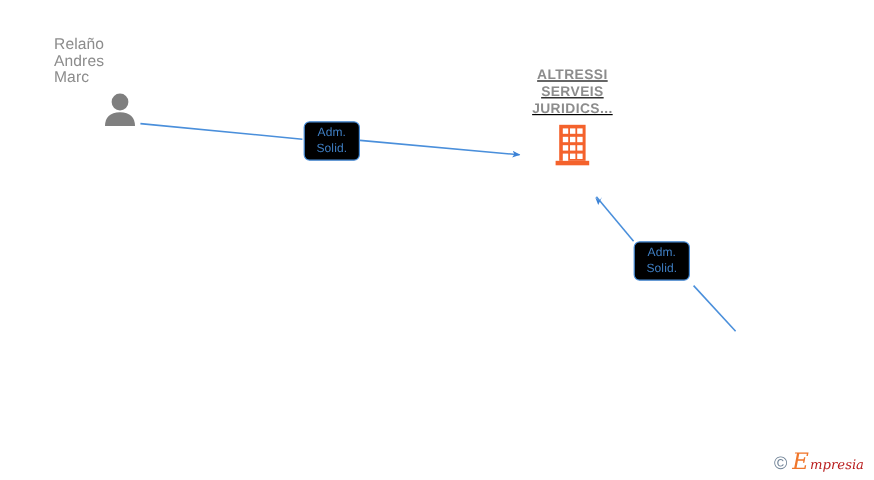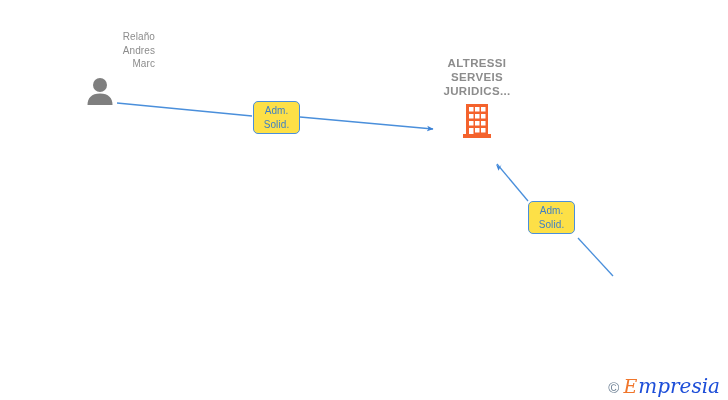--- a/index.html
+++ b/index.html
@@ -31,33 +31,34 @@
   .node {
     position: absolute;
   }
   .person-icon {
     width: 30px;
     height: 28px;
     display: block;
     margin: 0 auto;
   }
   .person-label {
-    text-align: right;
+    text-align: left;
     color: #8c8c8c;
-    font-size: 10px;
+    font-size: 13px;
     line-height: 13.5px;
     white-space: pre-line;
     letter-spacing: .1px;
   }
 
   
   .company-node {
     position: absolute;
     width: 130px;
     text-align: center;
+    text-decoration: underline;
   }
   .company-label {
     color: #8c8c8c;
     font-size: 11.5px;
     font-weight: bold;
     line-height: 14px;
     white-space: pre-line;
     letter-spacing: .35px;
   }
   .building-icon {
@@ -66,21 +67,21 @@
     display: block;
     margin: 4px auto 0 auto;
   }
 
   
   .chip {
     position: absolute;
     box-sizing: border-box;
     border: 1px solid #4a8fdb;
     border-radius: 5px;
-    background: #fde047;
+    background: #000000;
     color: #3f7fc4;
     font-size: 10px;
     line-height: 14px;
     text-align: center;
     padding-top: 2px;
     white-space: pre-line;
     letter-spacing: .1px;
   }
 
   
@@ -98,24 +99,24 @@
     line-height: 15px;
   }
   .wm-e {
     color: #f0762b;
     font-family: "DejaVu Serif", serif;
     font-style: italic;
     font-size: 19px;
     line-height: 19px;
   }
   .wm-rest {
-    color: #1d4ed8;
+    color: #b91c1c;
     font-family: "DejaVu Serif", serif;
     font-style: italic;
-    font-size: 20px;
+    font-size: 11px;
     line-height: 17px;
     margin-left: -3px;
   }
 </style>
 </head>
 <body>
 
 <div id="canvas">
 
   <svg class="edges" viewBox="0 0 728 400">

